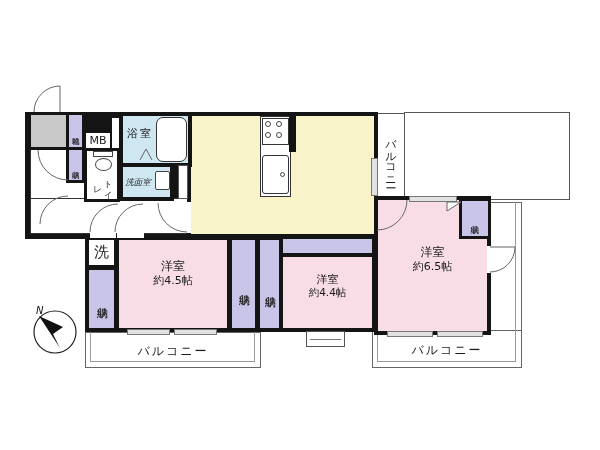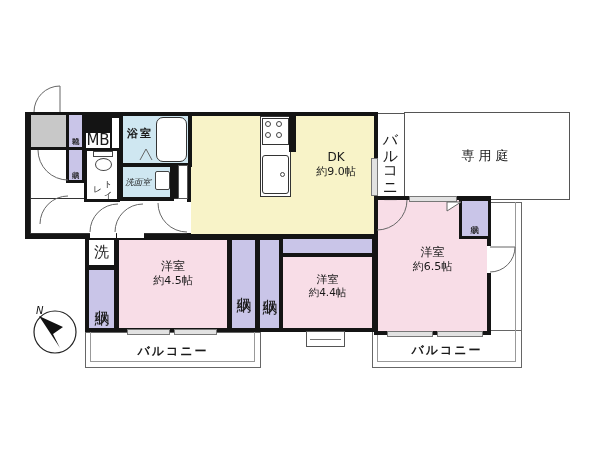--- a/index.html
+++ b/index.html
@@ -15,22 +15,22 @@
   .pink{background:#f8dde7;}
   .yellow{background:#f8f3c8;}
   .purple{background:#c9c5e8;}
   .blue{background:#cfe7f1;}
   .gray{background:#c8c8c8;}
   .white{background:#fff;}
   .gap{background:#fff;}
   .win{background:#e2e2e2;border:1px solid #777;}
   .lbl{display:flex;align-items:center;justify-content:center;text-align:center;line-height:1.25;}
   .v{writing-mode:vertical-rl;text-orientation:upright;letter-spacing:1px;}
-  .ls2{letter-spacing:2px;font-weight:bold;} .ls4{letter-spacing:4px;}
-  .f7{font-size:7.5px;} .f8{font-size:8.5px;} .f9{font-size:15px;} .f10{font-size:10.5px;}
+  .ls2{letter-spacing:2px;} .ls4{letter-spacing:4px;}
+  .f7{font-size:7.5px;} .f8{font-size:8.5px;} .f9{font-size:11px;} .f10{font-size:10.5px;}
   .f11{font-size:11px;} .f12{font-size:12px;} .f13{font-size:13px;} .f14{font-size:15px;}
   .burner{position:absolute;width:6px;height:6px;border:1px solid #444;border-radius:50%;background:#fff;box-sizing:border-box;}
   svg{position:absolute;left:0;top:0;}
 </style>
 </head>
 <body>
 
 <div id="canvas">
 
   <div class="abs thin" style="left:404px;top:112px;width:166px;height:88px;"></div>
@@ -114,29 +114,20 @@
   <div class="abs lbl v f8" style="left:92px;top:170px;width:22px;height:30px;">
       <span>トイレ</span>
     </div>
   <div class="abs lbl f11 ls2" style="left:122px;top:126px;width:36px;height:16px;">
       <span>浴室</span>
     </div>
   <div class="abs lbl f8" style="left:121px;top:175px;width:34px;height:14px;font-style:italic;">
       <span>洗面室</span>
     </div>
 
-  <div class="abs lbl f12" style="left:300px;top:146px;width:72px;height:36px;">
-    <div>
-        <div>DK</div>
-        <div class="f11">約9.0帖</div>
-      </div>
-  </div>
-  <div class="abs lbl f13 ls4" style="left:404px;top:112px;width:166px;height:88px;">
-      <span>専用庭</span>
-    </div>
   <div class="abs lbl v f9" style="left:375px;top:118px;width:30px;height:78px;letter-spacing:0;">
       <span>バルコニー</span>
     </div>
 
   <div class="abs lbl f14" style="left:85px;top:236px;width:33px;height:33px;">
       <span>洗</span>
     </div>
   <div class="abs lbl v f9" style="left:85px;top:272px;width:33px;height:54px;">
       <span>収納</span>
     </div>

